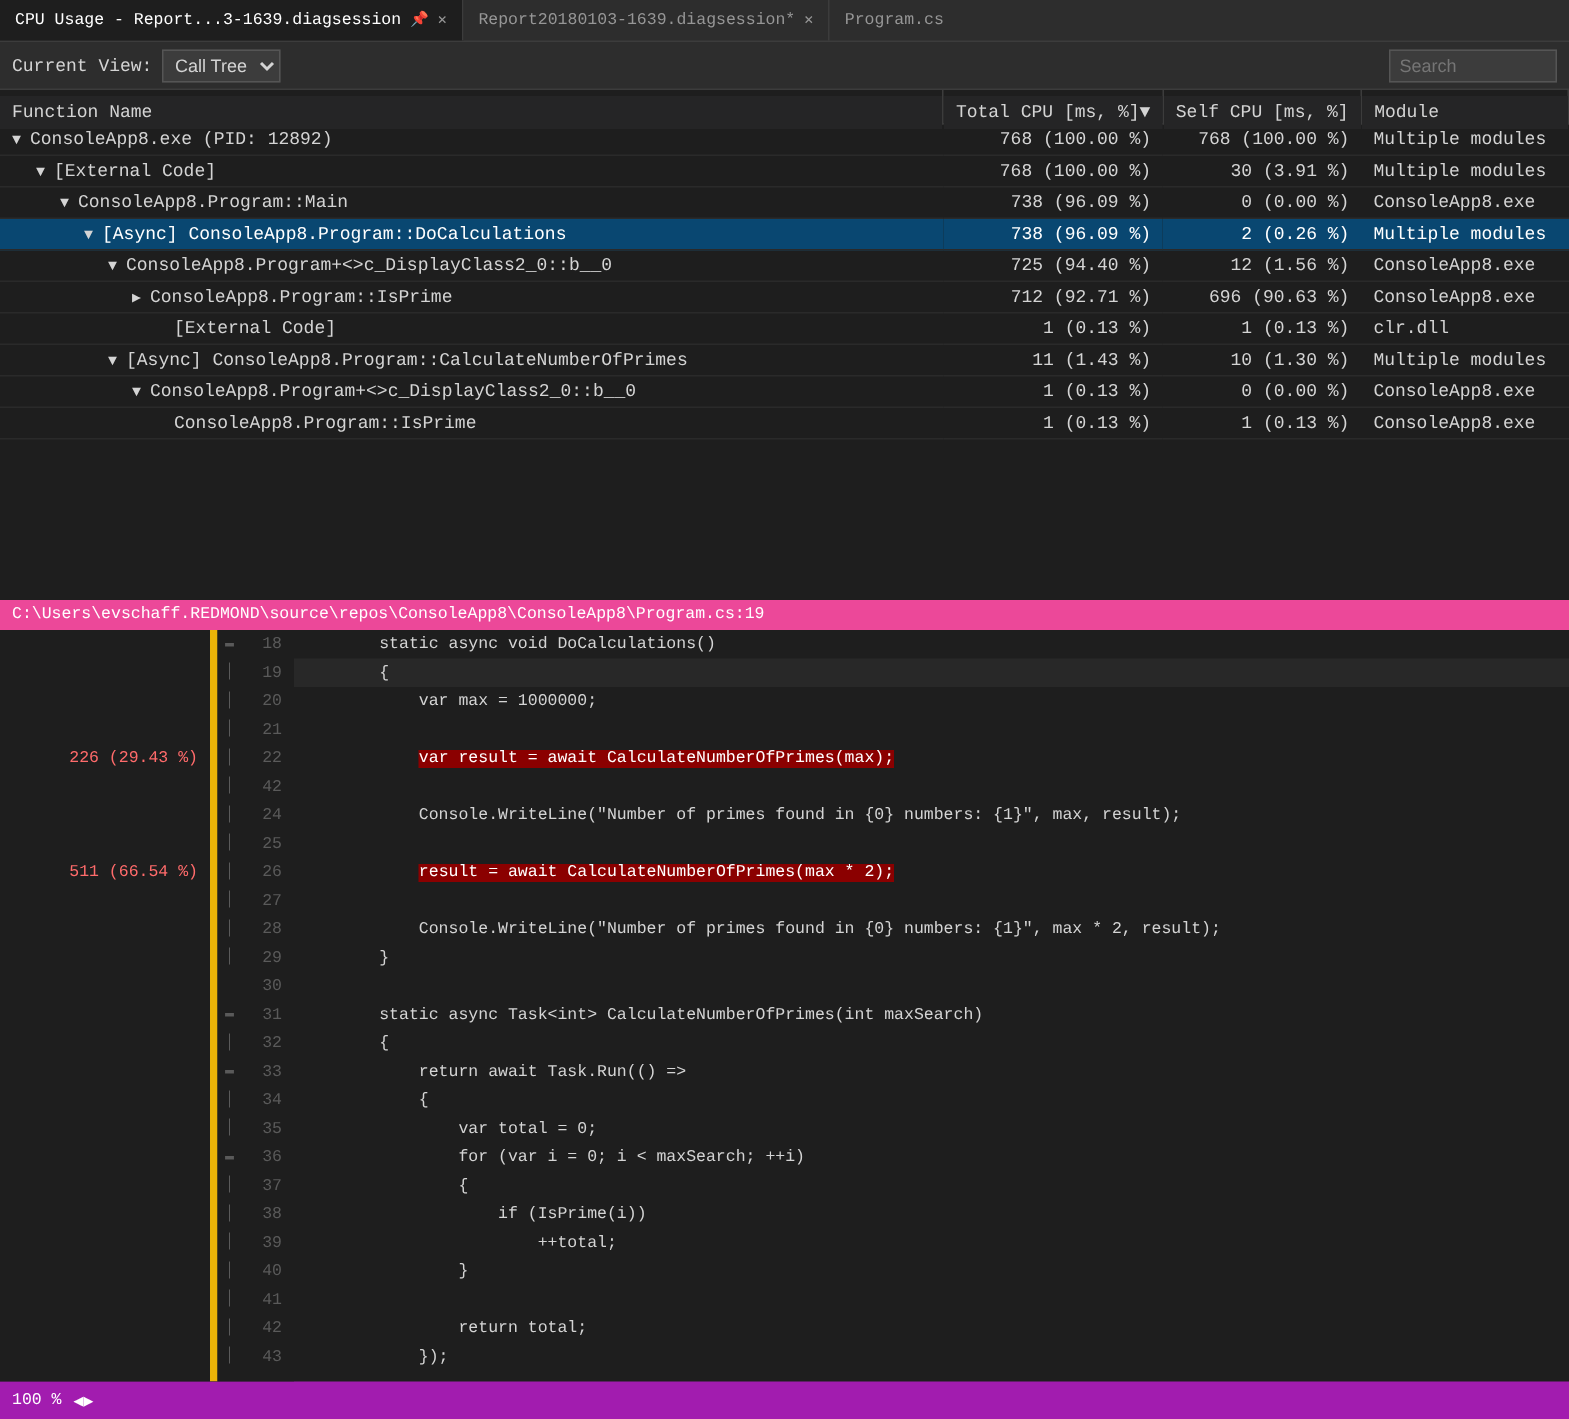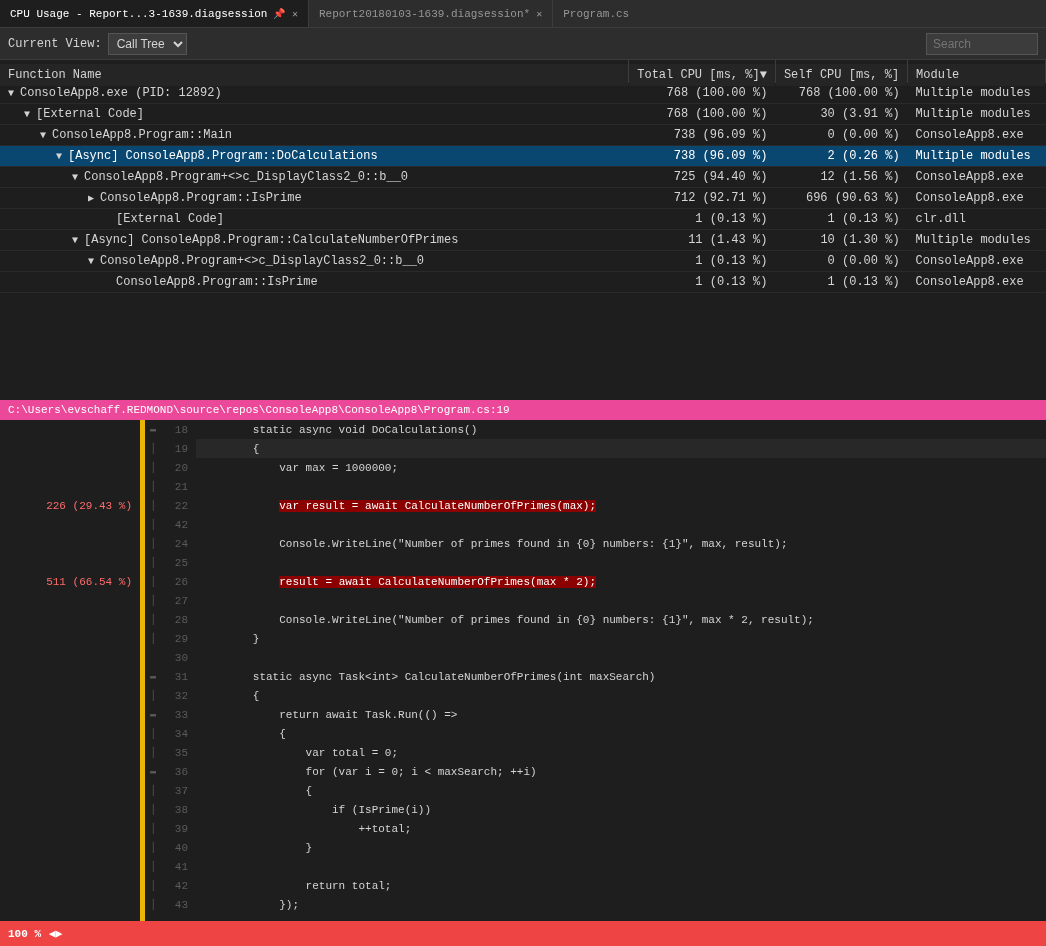--- a/index.html
+++ b/index.html
@@ -219,27 +219,26 @@
       display: flex;
       align-items: center;
       justify-content: center;
       font-size: 10px;
       color: #5a5a5a;
     }
 
     
     .status-bar {
       height: 25px;
-      background: #ef4444;
+      background: #a21caf;
       display: flex;
       align-items: center;
       padding: 0 8px;
       font-size: 11px;
       color: #ffffff;
-      font-weight: bold;
     }
     .status-zoom {
       margin-right: 8px;
     }
   </style>
 </head>
 <body>
 
 <div class="tab-bar">
   <div class="tab active">

